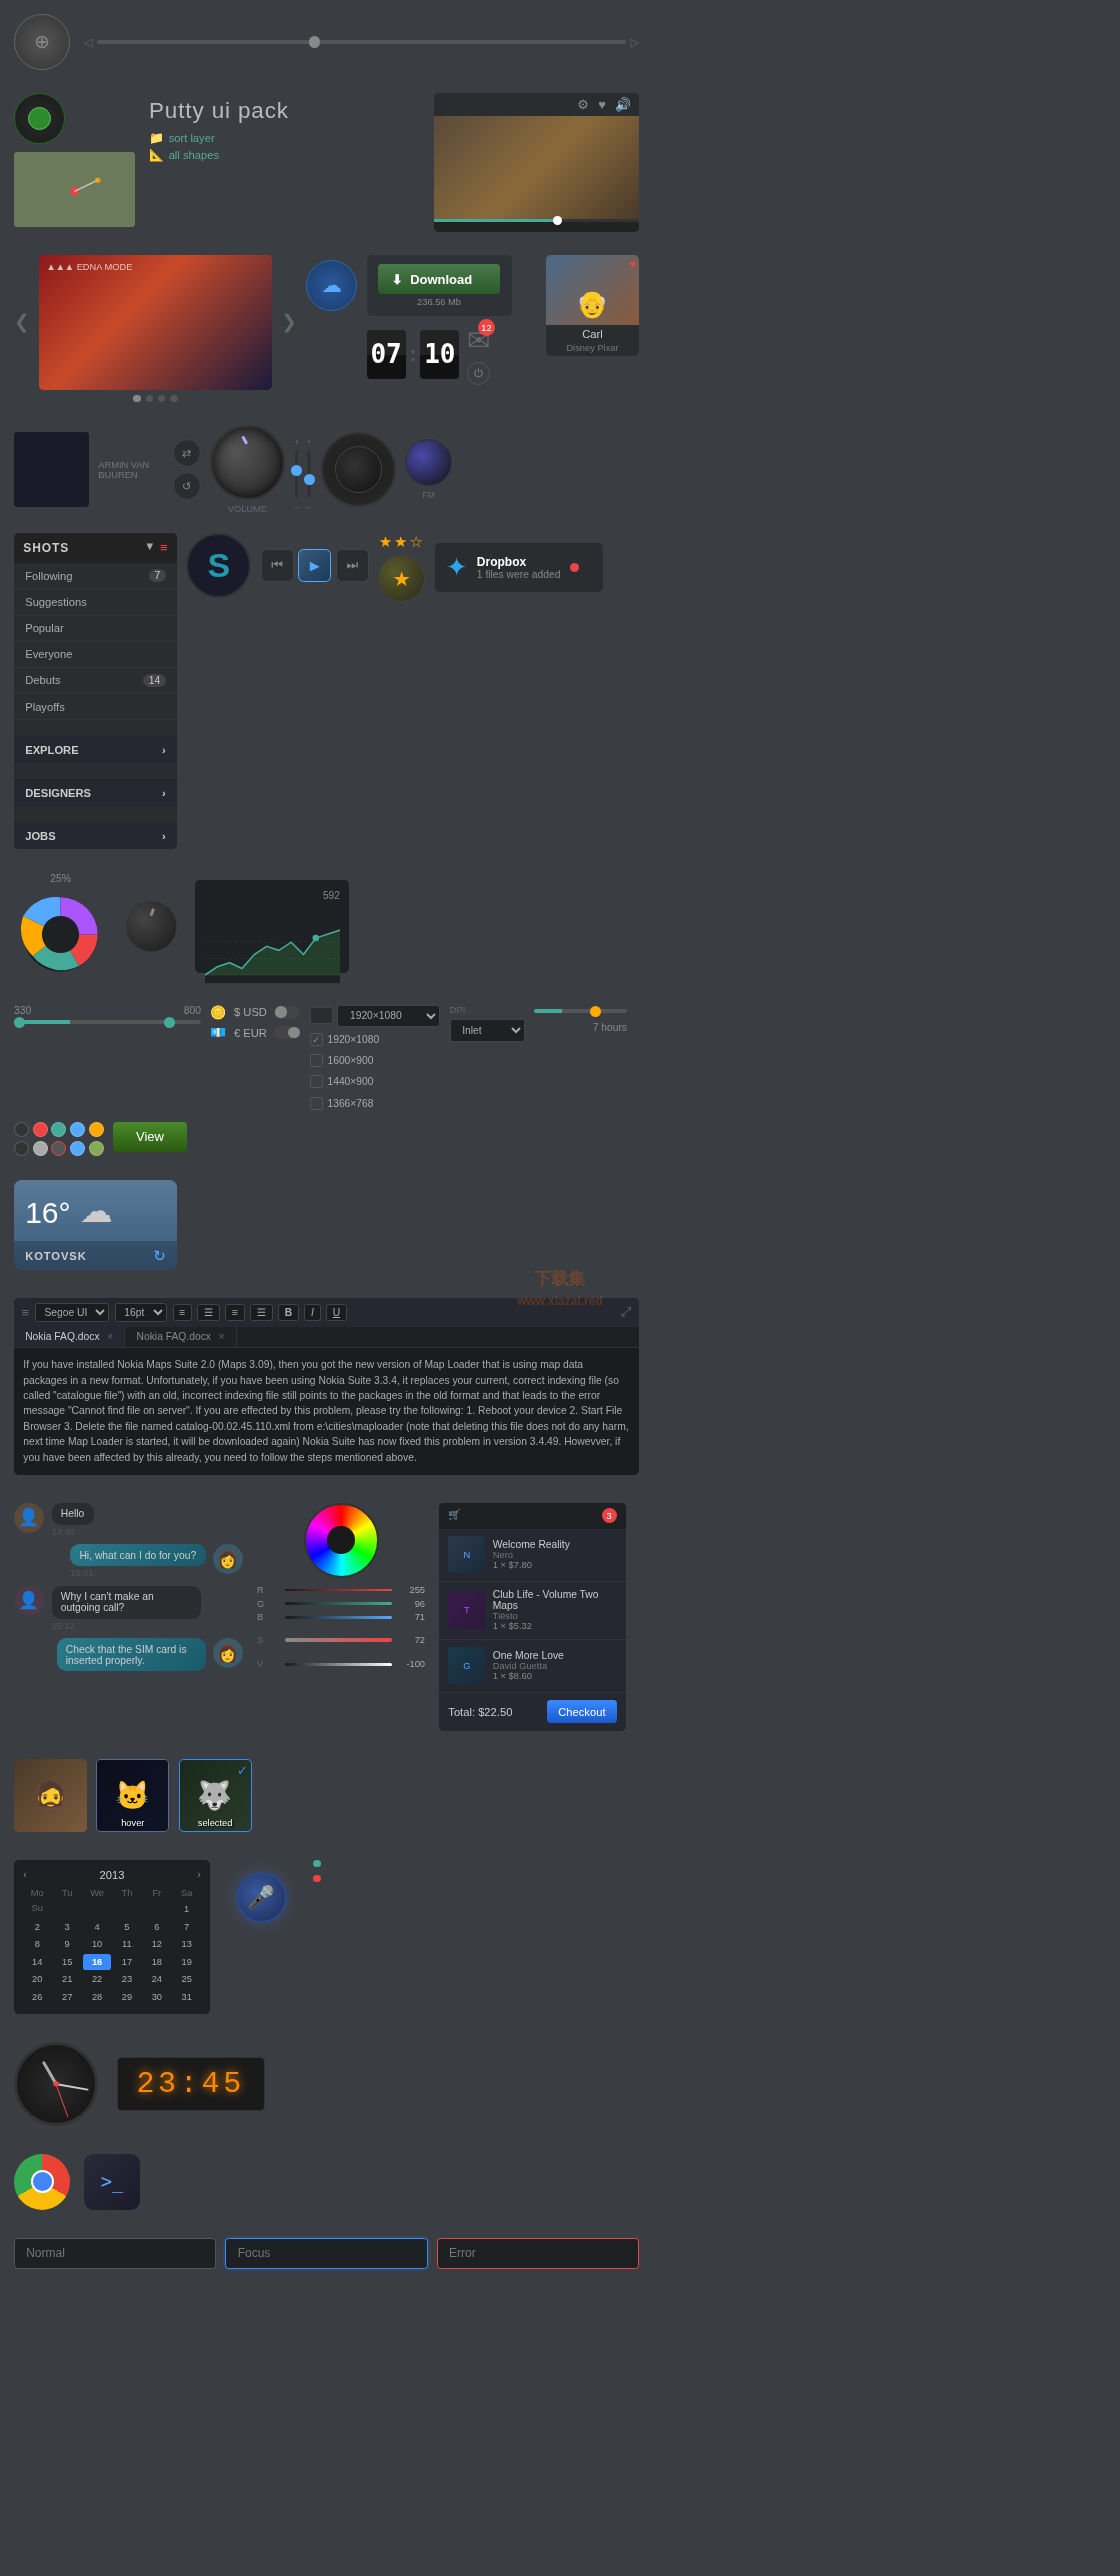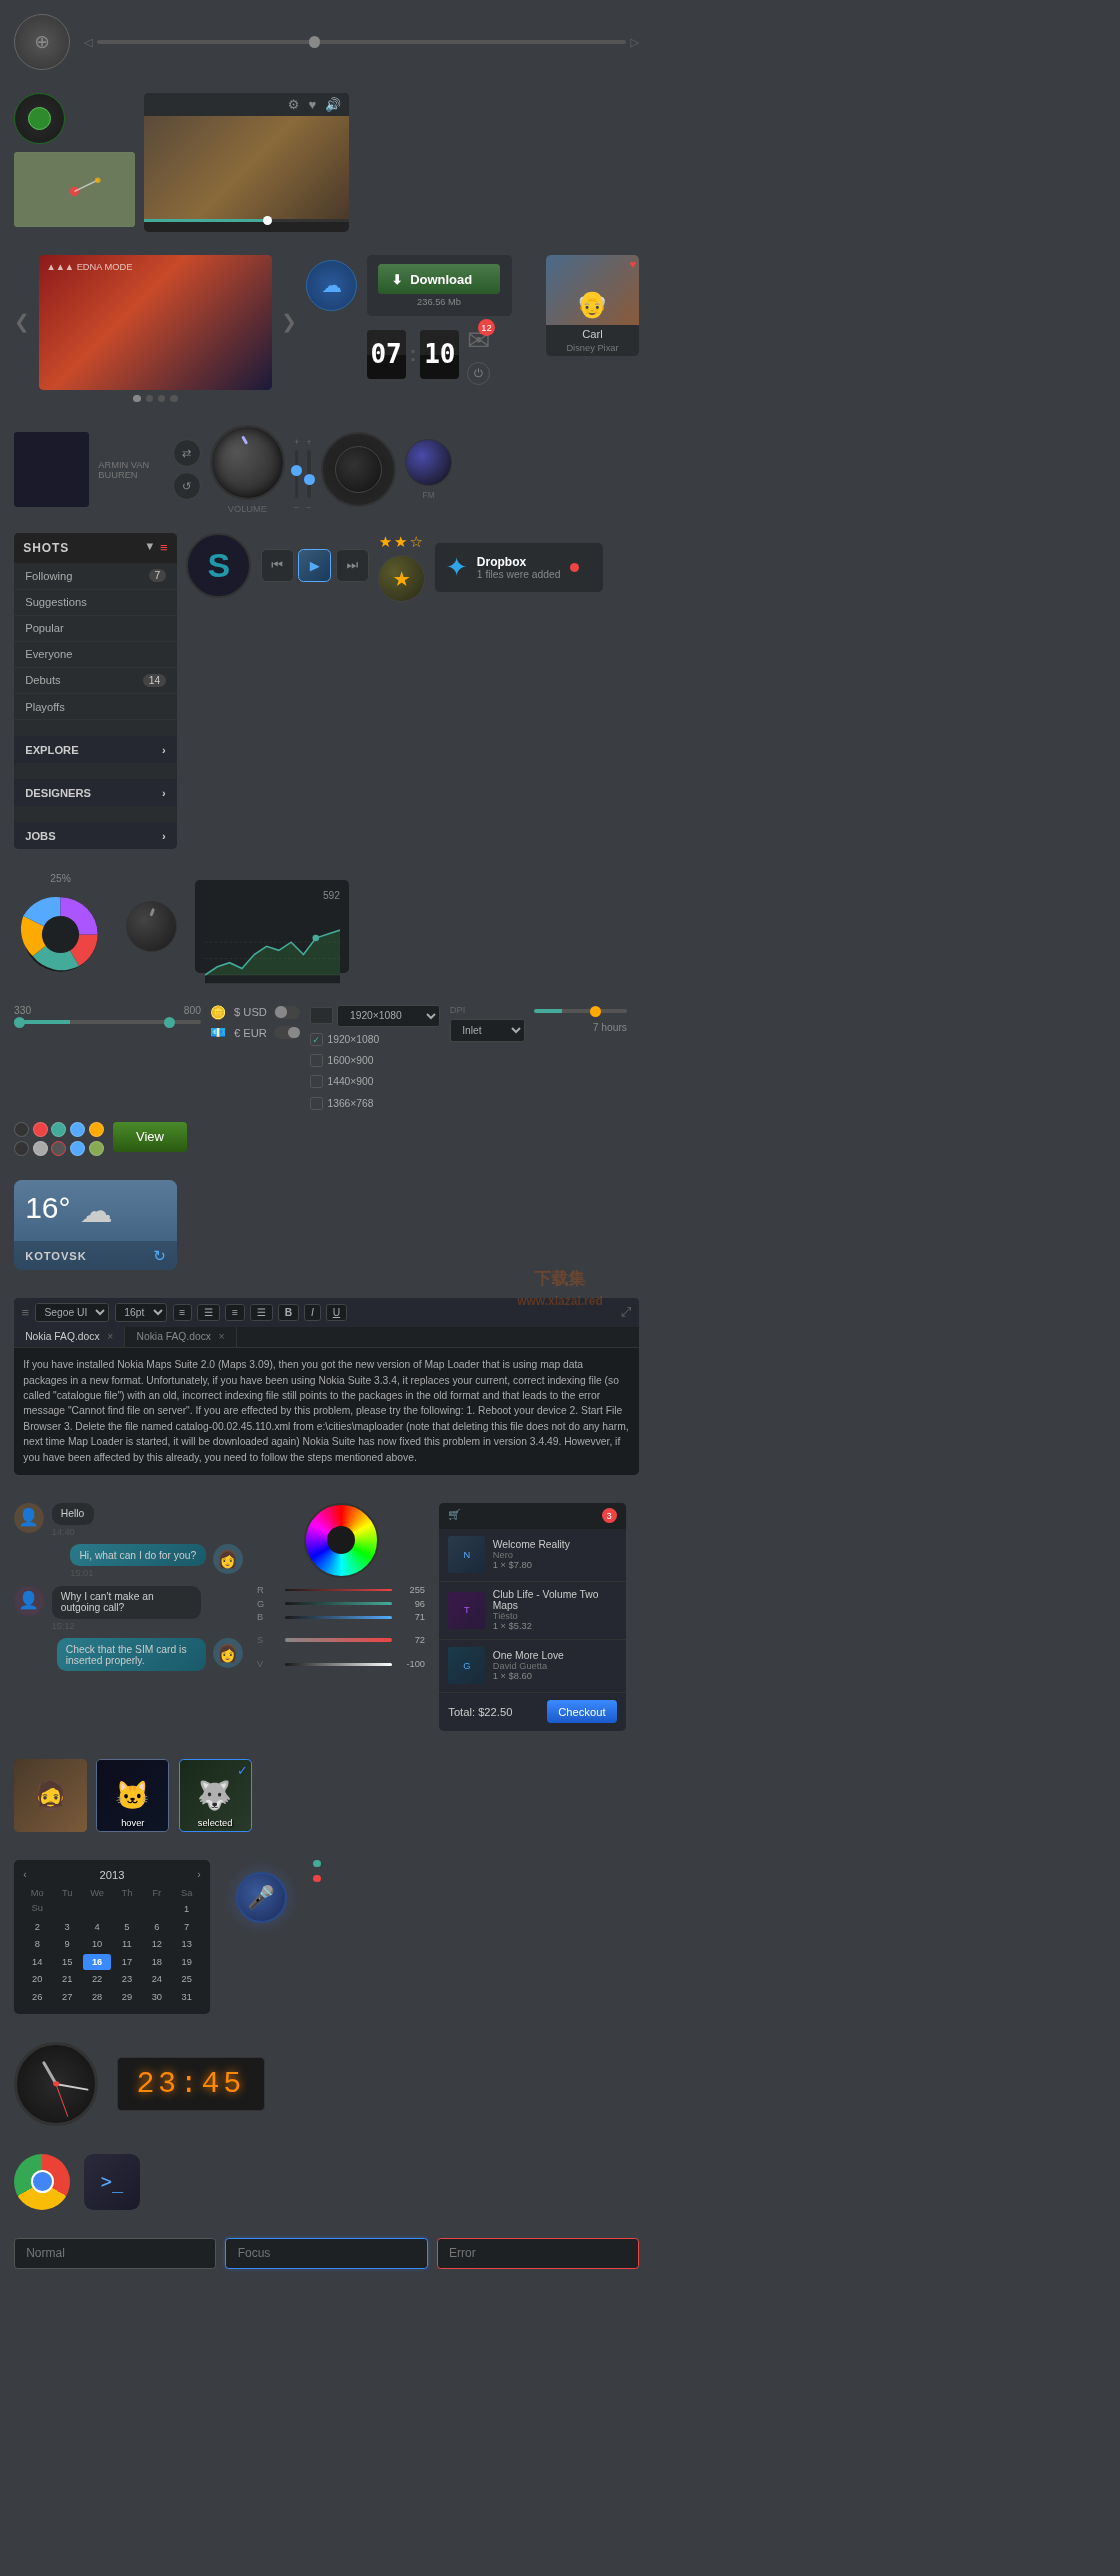--- a/index.html
+++ b/index.html
@@ -953,21 +953,21 @@
 
     
     .weather-widget {
       width: 163px;
       border-radius: 7.5px;
       overflow: hidden;
       background: linear-gradient(180deg, #5a7a9a 0%, #3a5a7a 100%);
     }
     .weather-top {
       padding: 11.2px;
-      display: flex; align-items: flex-start; gap: 9.3px;
+      display: flex; align-items: flex-end; gap: 9.3px;
     }
     .weather-temp { font-size: 30px; color: #fff; font-weight: 300; }
     .weather-bottom {
       background: rgba(0,0,0,0.2);
       padding: 5.6px 11.2px;
       display: flex; justify-content: space-between; align-items: center;
     }
     .weather-city { font-size: 11.2px; color: #ccc; font-weight: bold; letter-spacing: 0.9px; }
     .weather-refresh { font-size: 15px; color: #5af; cursor: pointer; }
 
@@ -1009,20 +1009,33 @@
 
       <svg style="position:absolute;inset:0;width:100%;height:100%" viewBox="0 0 130 80">
         <rect fill="#6a7a5a" width="130" height="80"></rect>
         <circle cx="65" cy="42" r="5" fill="#e44" opacity="0.9"></circle>
         <line x1="65" y1="42" x2="90" y2="30" stroke="#fff" stroke-width="1.5" opacity="0.6"></line>
         <circle cx="90" cy="30" r="3" fill="#fa0" opacity="0.8"></circle>
       </svg>
     </div>
   </div>
 
+  <div class="title-section">
+    <h1>Putty ui pack</h1>
+    <div class="subtitle">
+      <div>
+        <span class="folder-icon">📁</span>
+        <span style="color:#5a9;cursor:pointer;font-size:11.2px;">sort layer</span>
+      </div>
+      <div>
+        <span class="folder-icon">📐</span>
+        <span style="color:#5a9;cursor:pointer;font-size:11.2px;">all shapes</span>
+      </div>
+    </div>
+  </div>
 
   <div class="video-player">
     <div class="video-top-bar">
       <span>⚙</span>
       <span>♥</span>
       <span>🔊</span>
     </div>
     <div class="video-screen">
 
       <div style="position:absolute;inset:0;background:linear-gradient(135deg,#5a4a3a,#8a6a3a,#4a3a2a);"></div>

